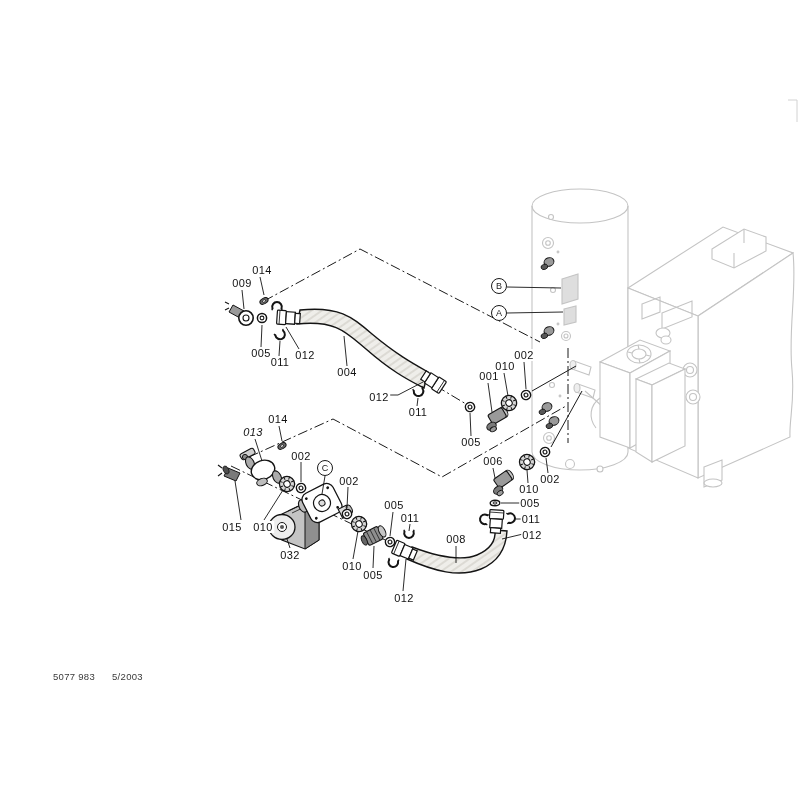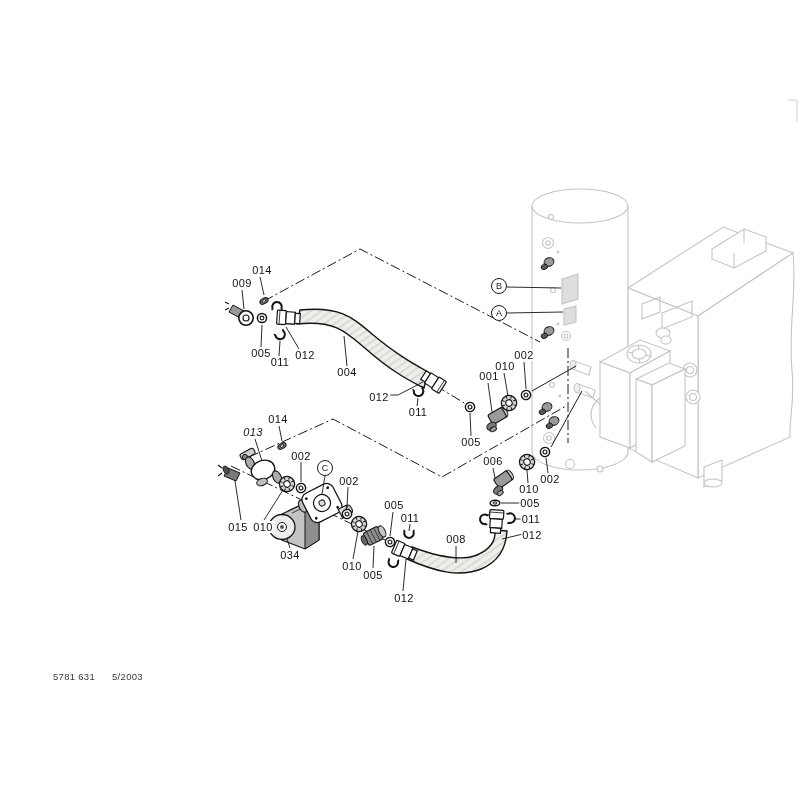--- a/index.html
+++ b/index.html
@@ -300,37 +300,37 @@
       <div class="callout" style="left: 379px; top: 397px;">012</div>
       <div class="callout" style="left: 418px; top: 412px;">011</div>
       <div class="callout" style="left: 524px; top: 355px;">002</div>
       <div class="callout" style="left: 505px; top: 366px;">010</div>
       <div class="callout" style="left: 489px; top: 376px;">001</div>
       <div class="callout" style="left: 471px; top: 442px;">005</div>
       <div class="callout" style="left: 253px; top: 432px; font-style: italic;">013</div>
       <div class="callout" style="left: 278px; top: 419px;">014</div>
       <div class="callout" style="left: 301px; top: 456px;">002</div>
       <div class="callout" style="left: 349px; top: 481px;">002</div>
-      <div class="callout" style="left: 238px; top: 527px;">015</div>
+      <div class="callout" style="left: 232px; top: 527px;">015</div>
       <div class="callout" style="left: 263px; top: 527px;">010</div>
-      <div class="callout" style="left: 290px; top: 555px;">034</div>
+      <div class="callout" style="left: 290px; top: 555px;">032</div>
       <div class="callout" style="left: 352px; top: 566px;">010</div>
       <div class="callout" style="left: 373px; top: 575px;">005</div>
       <div class="callout" style="left: 394px; top: 505px;">005</div>
       <div class="callout" style="left: 410px; top: 518px;">011</div>
       <div class="callout" style="left: 456px; top: 539px;">008</div>
       <div class="callout" style="left: 404px; top: 598px;">012</div>
       <div class="callout" style="left: 493px; top: 461px;">006</div>
       <div class="callout" style="left: 529px; top: 489px;">010</div>
       <div class="callout" style="left: 550px; top: 479px;">002</div>
       <div class="callout" style="left: 530px; top: 503px;">005</div>
       <div class="callout" style="left: 531px; top: 519px;">011</div>
       <div class="callout" style="left: 532px; top: 535px;">012</div>
       <div class="ref-marker" style="left: 499px; top: 286px;">B</div>
       <div class="ref-marker" style="left: 499px; top: 313px;">A</div>
       <div class="ref-marker" style="left: 325px; top: 468px;">C</div>
     </div>
 
 <div class="footer">
-  <span>5781 631</span><span>5/2003</span>
+  <span>5077 983</span><span>5/2003</span>
 </div>
 
 </div>
 
 </body></html>

